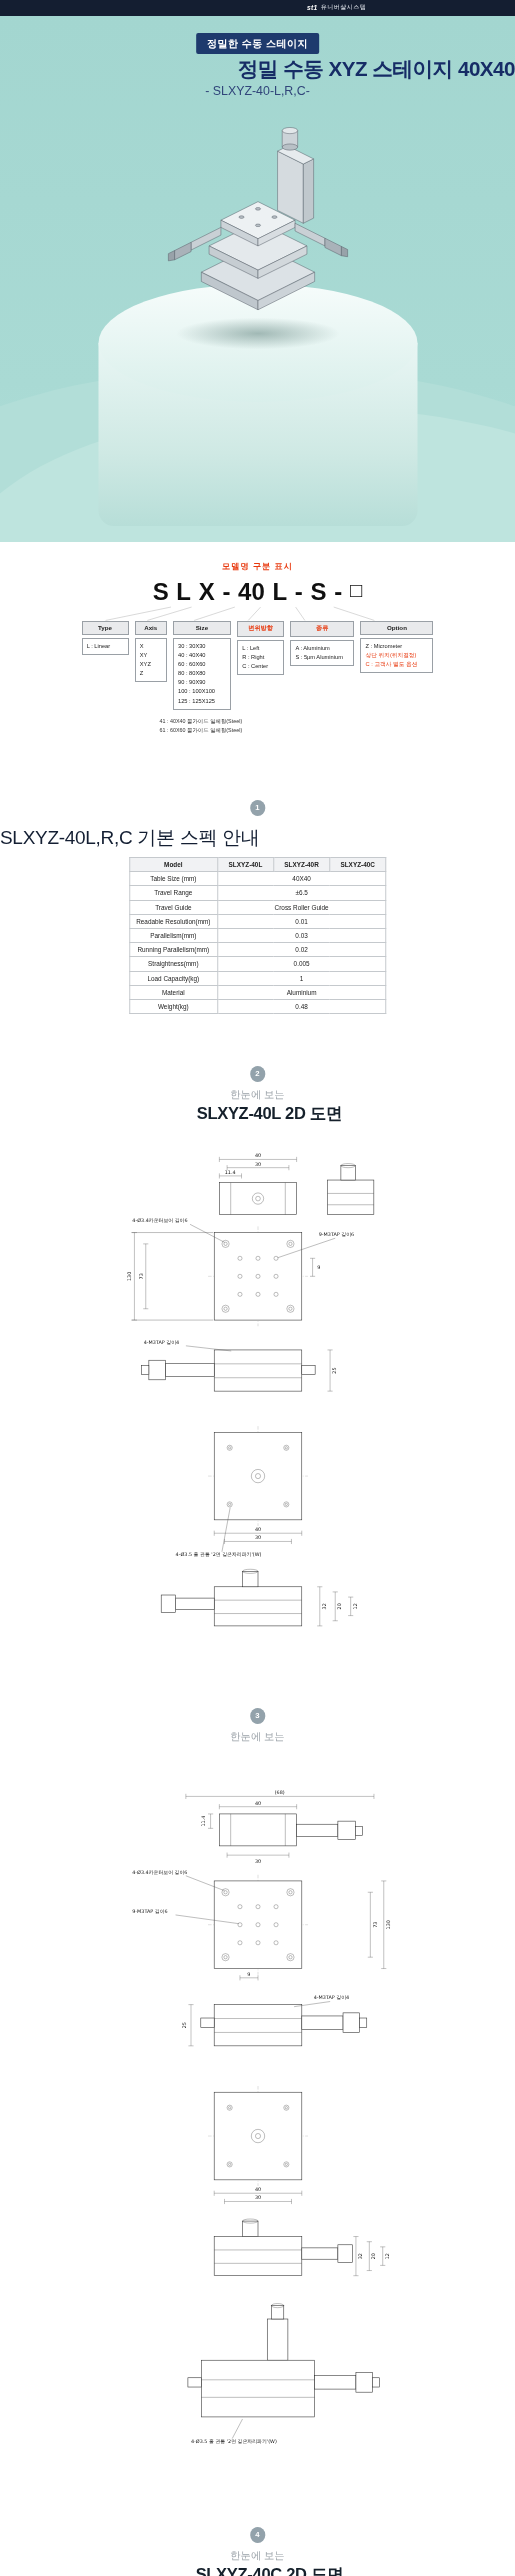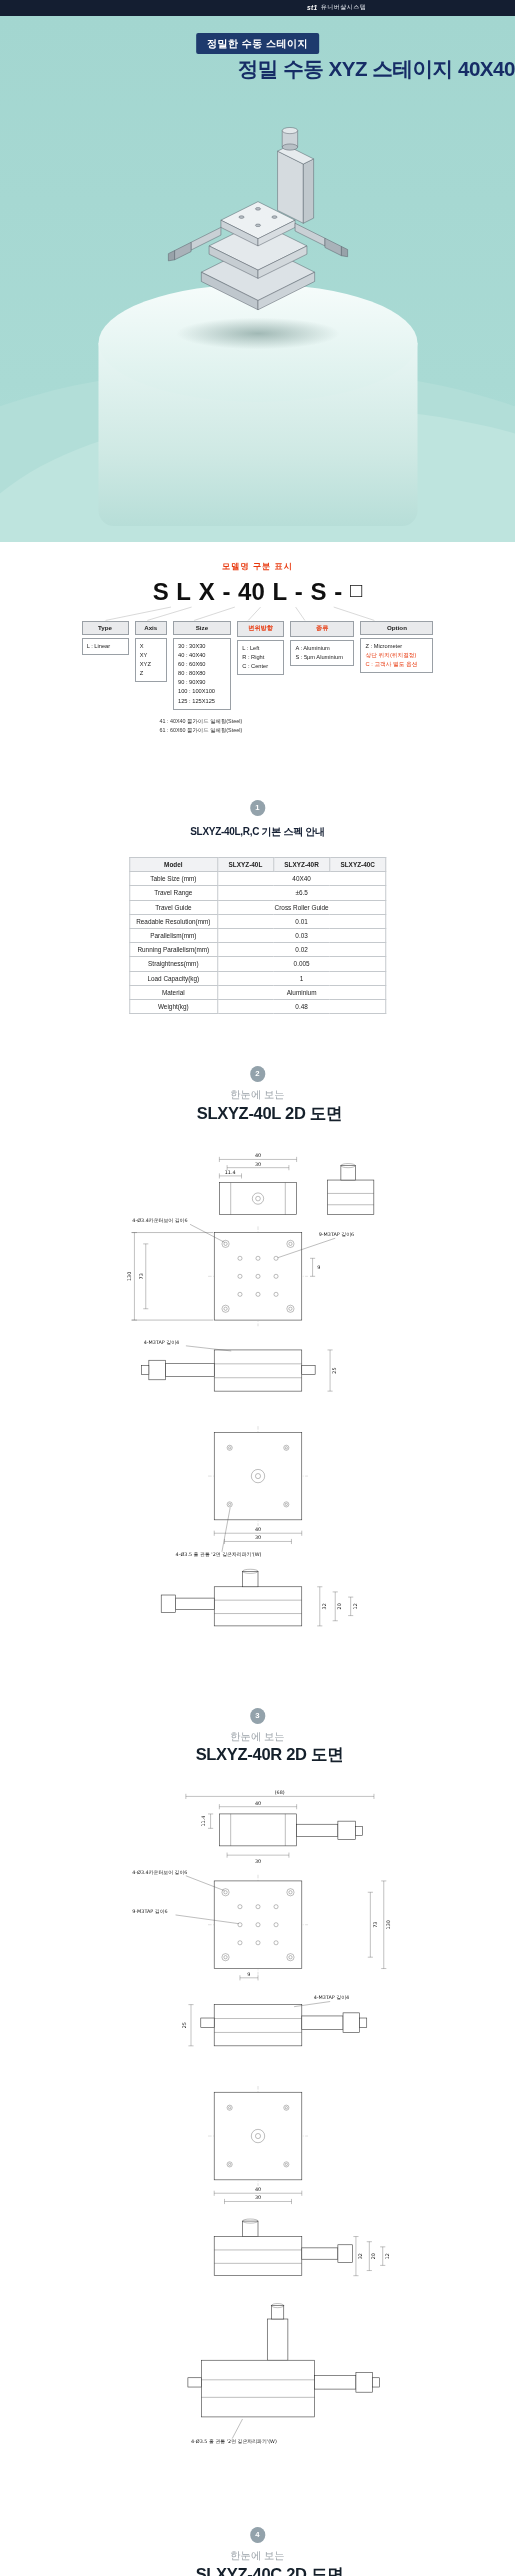--- a/index.html
+++ b/index.html
@@ -37,21 +37,21 @@
   .mc-col .hd.red { color:#e8380d; }
   .mc-col .bd { border:0.5px solid #9aa0a6; margin-top:3.1px; padding:3.1px 4.1px; font-size:5.7px; line-height:1.6; text-align:left; color:#222; background:#fff; }
   .mc-col .bd .red { color:#e8380d; }
   .w1{width:47px}.w2{width:32px}.w3{width:58px}.w4{width:47px}.w5{width:64px}.w6{width:73px}
   .mc-notes { width:350px; margin:7.2px auto 0; padding-left:77px; font-size:5.4px; color:#333; line-height:1.7; }
 
   
   .circ { position:absolute; left:50%; transform:translateX(-50%); width:15.5px; height:15.5px; border-radius:50%; background:#93a2ab; color:#fff; font-size:7.7px; font-weight:700; display:flex; align-items:center; justify-content:center; z-index:5; }
 
   
-  .spec-title { position:absolute; top:825px; width:100%; text-align:center; font-size:10px; font-weight:700; color:#141f33; letter-spacing:-0.3px; }
+  .spec-title { position:absolute; top:825px; width:100%; text-align:left; font-size:19px; font-weight:400; color:#141f33; letter-spacing:-0.3px; }
   .spec-table { position:absolute; top:857px; left:50%; transform:translateX(-50%); border-collapse:collapse; font-size:6.4px; color:#222; background:#fff; }
   .spec-table th, .spec-table td { border:0.5px solid #c5c9cd; padding:3.1px 5.2px; text-align:center; height:14px; }
   .spec-table th { background:#f1f2f4; font-weight:700; }
   .spec-table .lbl { width:118px; }
   .spec-table th { width:81px; }
   .spec-table th:first-child { width:118px; }
 
   
   .pre-title { position:absolute; width:100%; text-align:center; font-size:10.3px; color:#9aa1a8; font-weight:500; }
   .draw-title { position:absolute; width:100%; text-align:center; font-size:16.5px; font-weight:800; color:#15202b; letter-spacing:-0.3px;padding-left:24px; }
@@ -75,20 +75,21 @@
       <span class="logo-mark">st1</span>
       <span class="logo-text">유니버샬시스템</span>
     </div>
   </header>
 
   <section class="hero">
     <div class="wave1"></div>
     <div class="wave2"></div>
     <div class="badge">정밀한 수동 스테이지</div>
     <h1 class="hero-title">정밀 수동 XYZ 스테이지 40X40</h1>
+    <div class="hero-sub">- SLXYZ-40-L,R,C-</div>
 
     <div class="pedestal">
       <div class="ped-body"></div>
       <div class="ped-top"></div>
     </div>
     <div class="shadow"></div>
 
     <svg class="product-svg" width="206" height="206" viewBox="0 0 400 400">
       <g stroke="#5b636b" stroke-width="1" stroke-linejoin="round">
         <polygon points="200,258 310,313 200,368 90,313" fill="#dce2e6"></polygon>
@@ -362,21 +363,20 @@
       <text class="dimtxt" x="412" y="898" transform="rotate(-90 412 898)">32</text>
       <path class="dim" d="M430,870 V926 M425,870 H435 M425,926 H435"></path>
       <text class="dimtxt" x="442" y="898" transform="rotate(-90 442 898)">20</text>
       <path class="dim" d="M460,880 V916 M455,880 H465 M455,916 H465"></path>
       <text class="dimtxt" x="472" y="898" transform="rotate(-90 472 898)">12</text>
     </g>
   </svg>
 
   <div class="circ" style="top:1708px">3</div>
   <div class="pre-title" style="top:1730px">한눈에 보는</div>
-  <h2 class="draw-title" style="top:1744px">SLXYZ-40R 2D 도면</h2>
 
   <svg class="draw-svg" style="top:1783px" width="289" height="670" viewBox="0 0 560 1300">
     <g>
       <path class="dim" d="M140,26 H505 M140,21 V31 M505,21 V31"></path>
       <text class="dimtxt" x="322" y="22">(68)</text>
       <path class="dim" d="M205,46 H355 M205,41 V51 M355,41 V51"></path>
       <text class="dimtxt" x="280" y="42">40</text>
       <rect class="plate" x="205" y="60" width="150" height="62"></rect>
       <line class="thin" x1="227" y1="60" x2="227" y2="122"></line>
       <line class="thin" x1="333" y1="60" x2="333" y2="122"></line>

